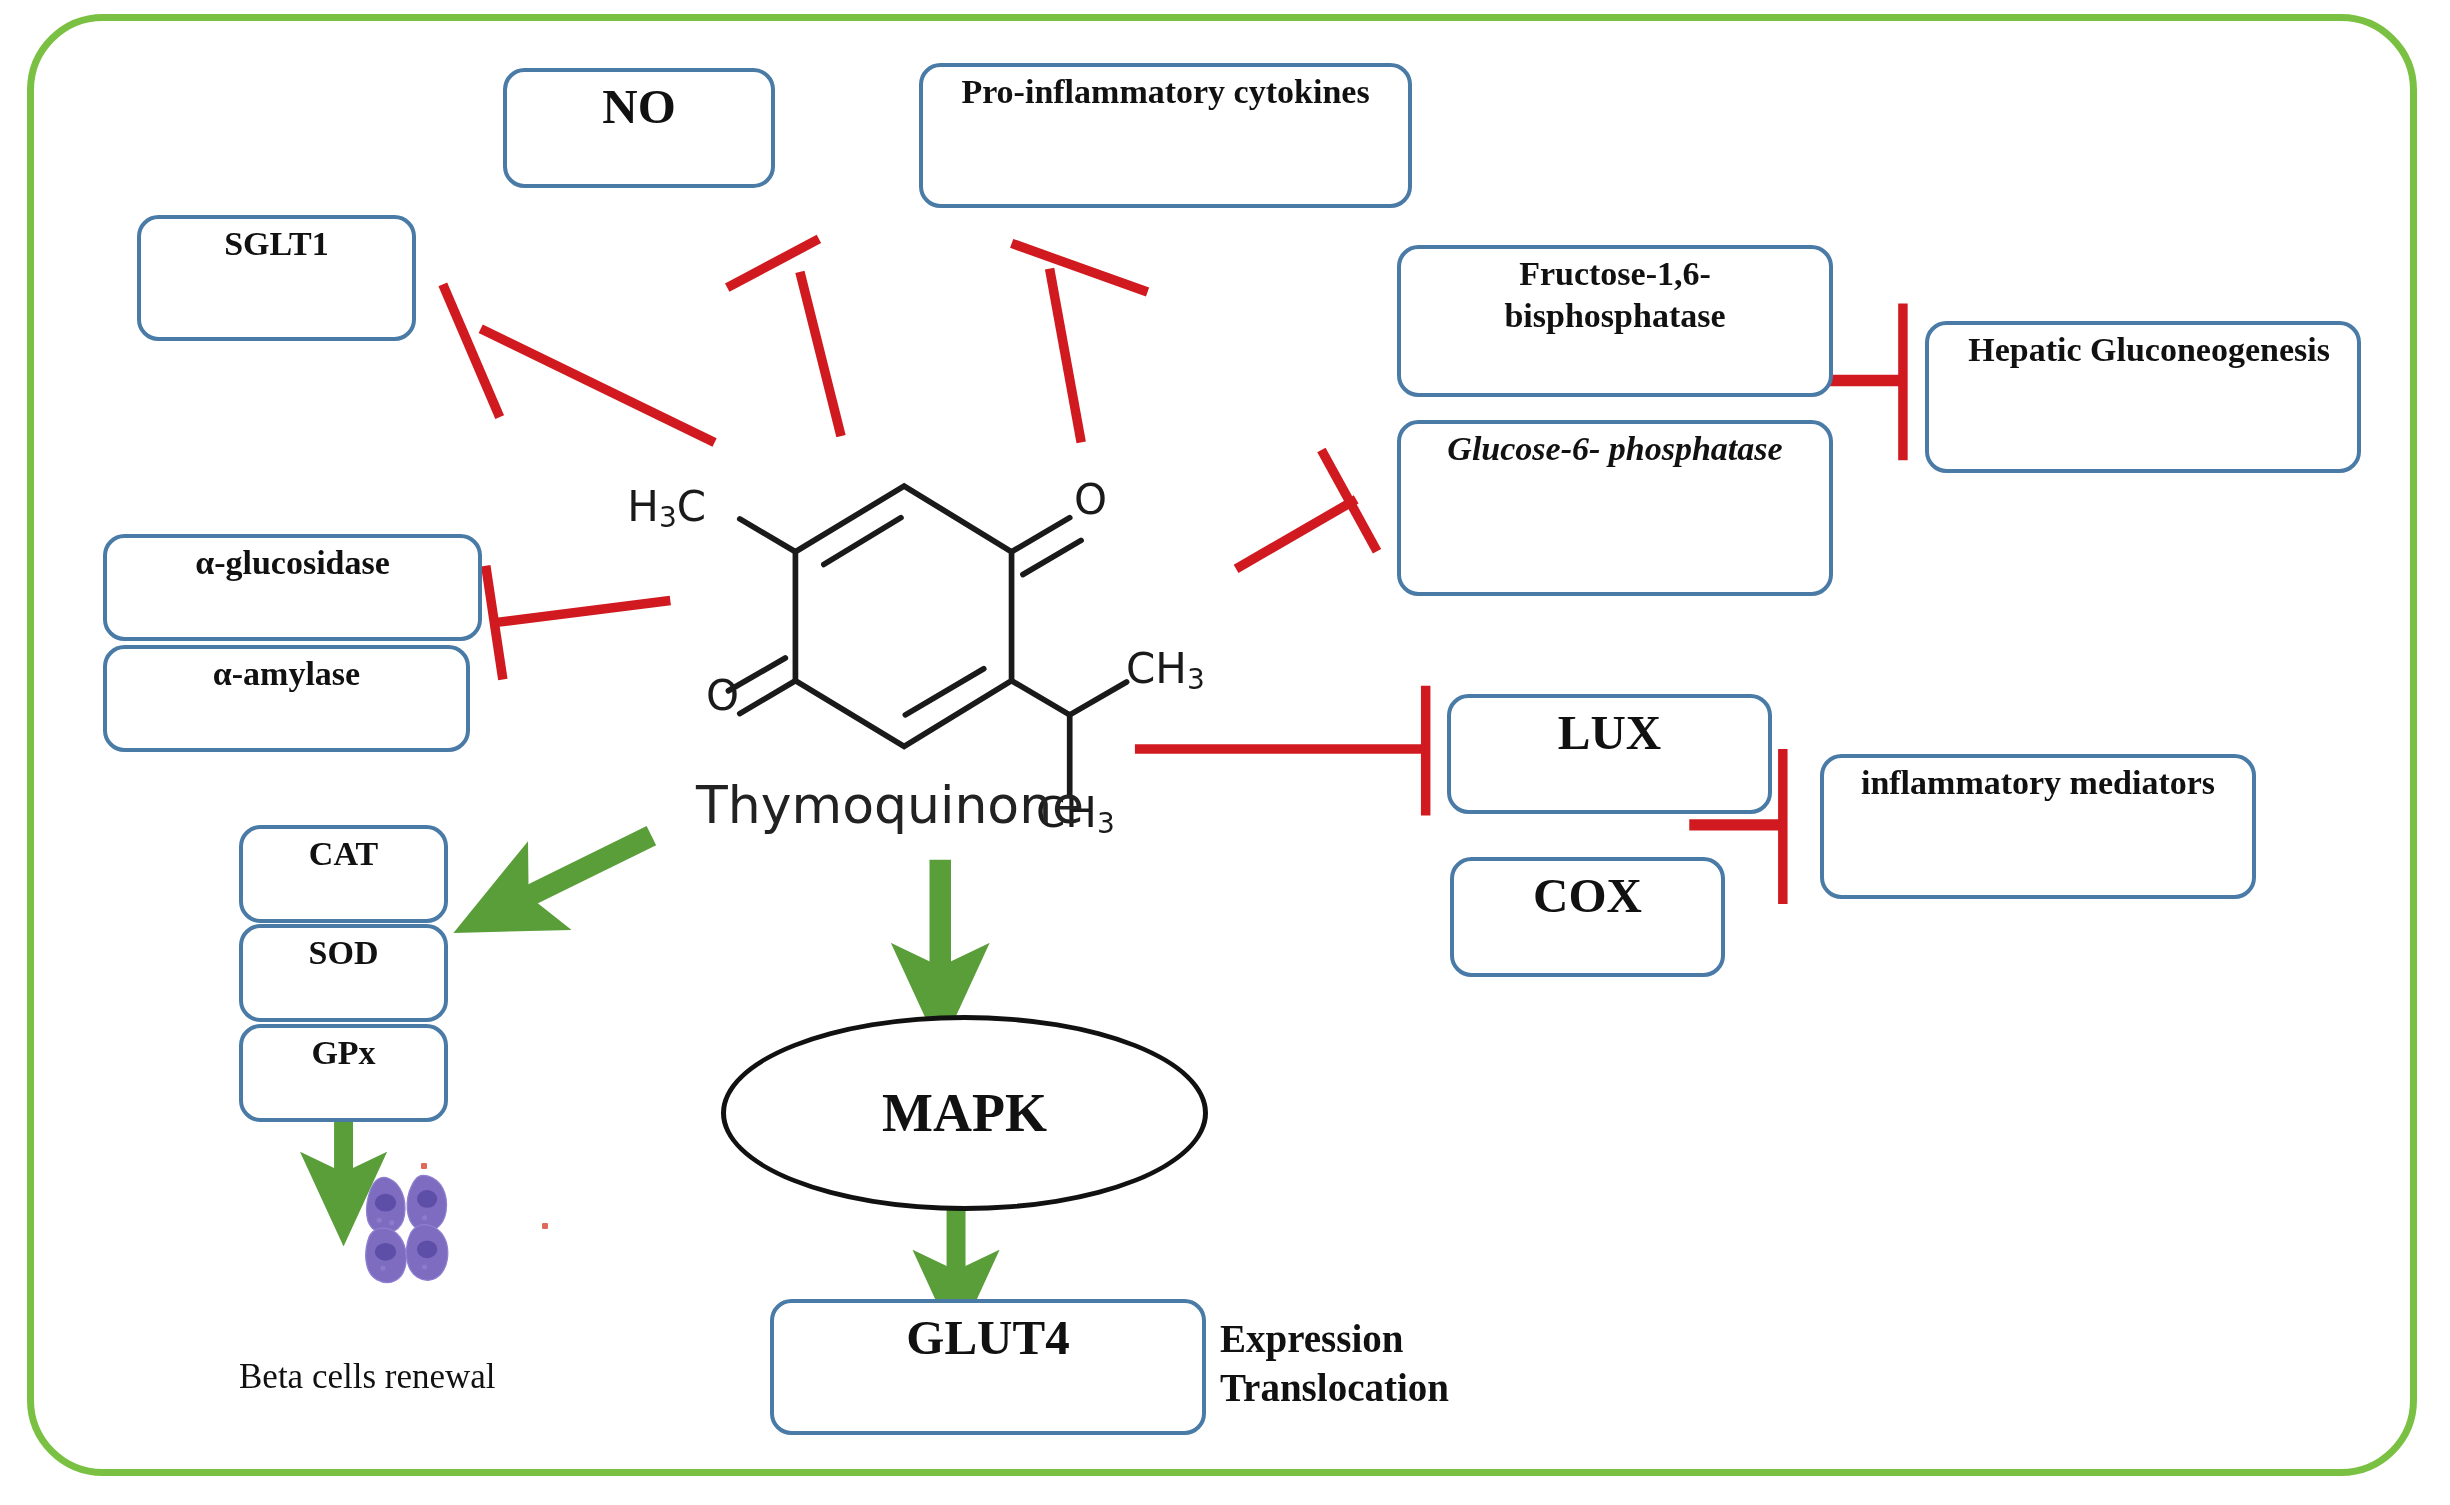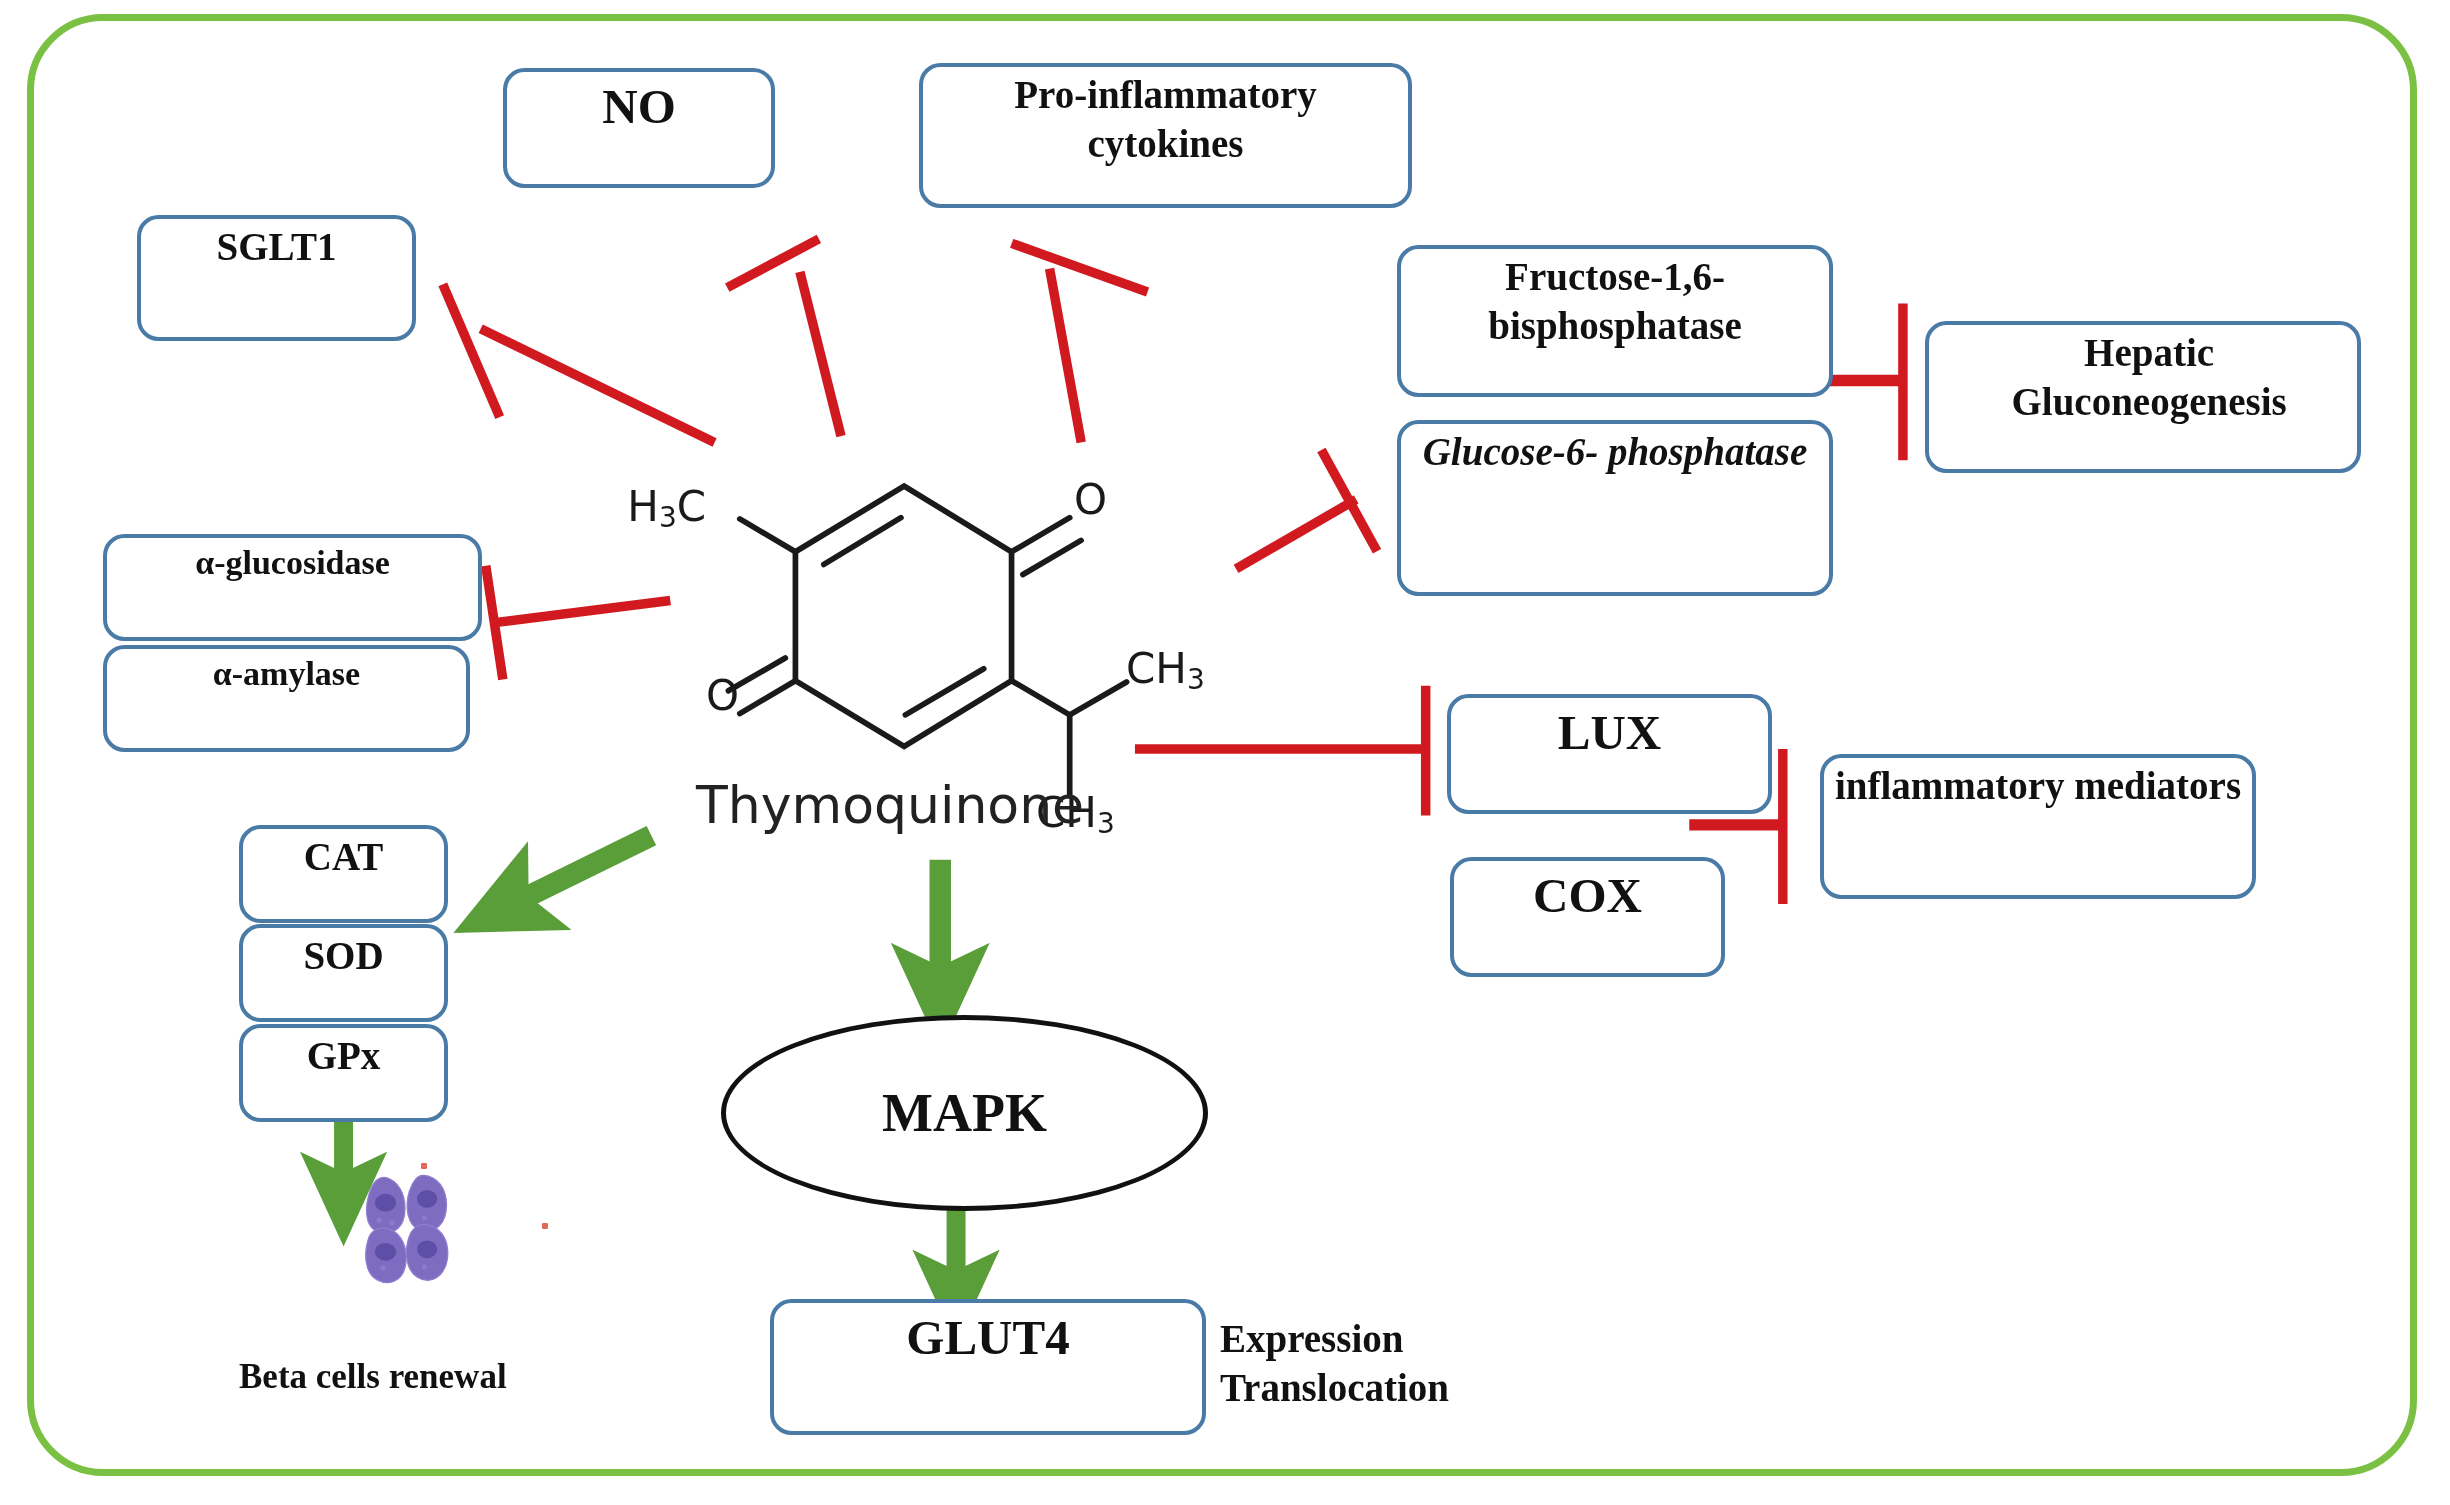--- a/index.html
+++ b/index.html
@@ -46,21 +46,21 @@
     background: #ffffff;
     display: flex;
     justify-content: center;
     text-align: center;
     color: #111111;
     font-weight: bold;
     line-height: 1.25;
     padding: 3.8px 8.9px;
   }
   .node.big   { font-size: 49px; }
-  .node.mid   { font-size: 39px; }
+  .node.mid   { font-size: 34px; }
   .node.small { font-size: 34px; }
 
   
   #mapk {
     position: absolute;
     box-sizing: border-box;
     border: 5px solid #111111;
     border-radius: 50%;
     background: #ffffff;
     display: flex;
@@ -116,21 +116,21 @@
     left: 354px;
     top: 1167px;
     width: 145px;
     height: 130px;
   }
   #beta-label {
     position: absolute;
     left: 239px;
     top: 1357px;
     font-size: 35px;
-    font-weight: bold;
+    font-weight: normal;
     color: #111111;
     white-space: nowrap;
   }
   .reddot {
     position: absolute;
     width: 5.7px; height: 5.7px;
     background: #e0685a;
     border-radius: 1.3px;
   }
 </style>

